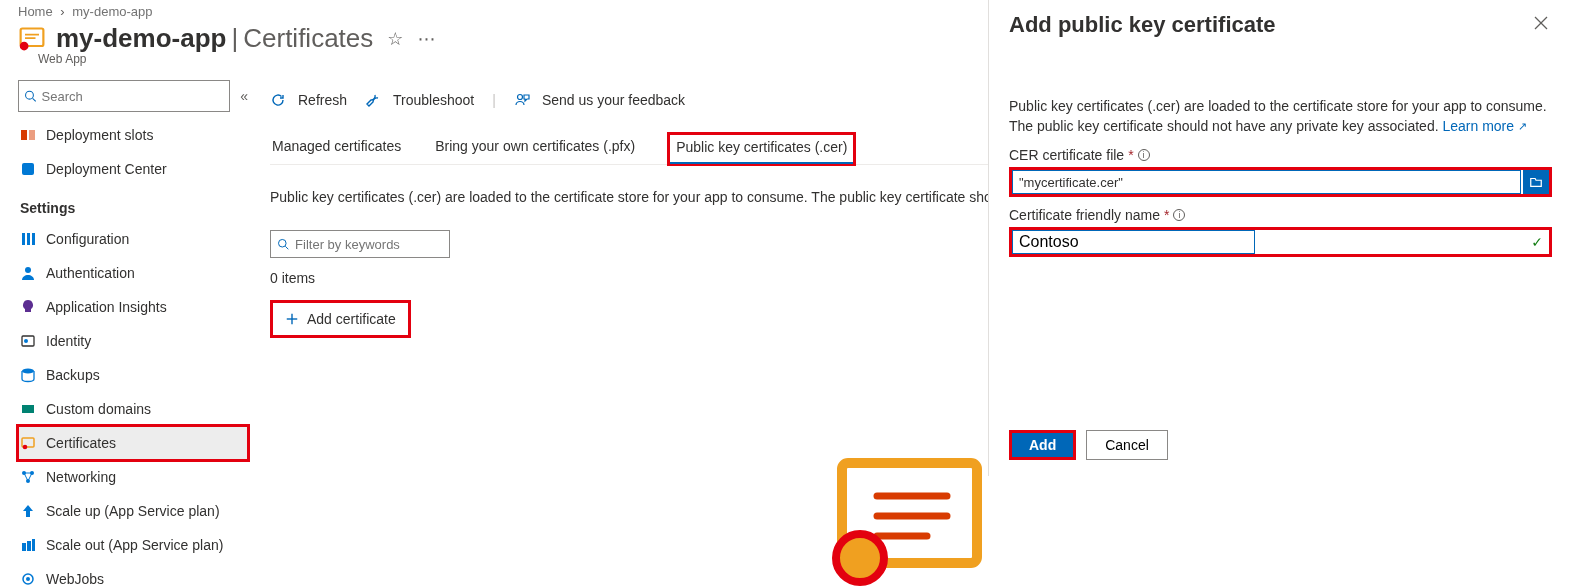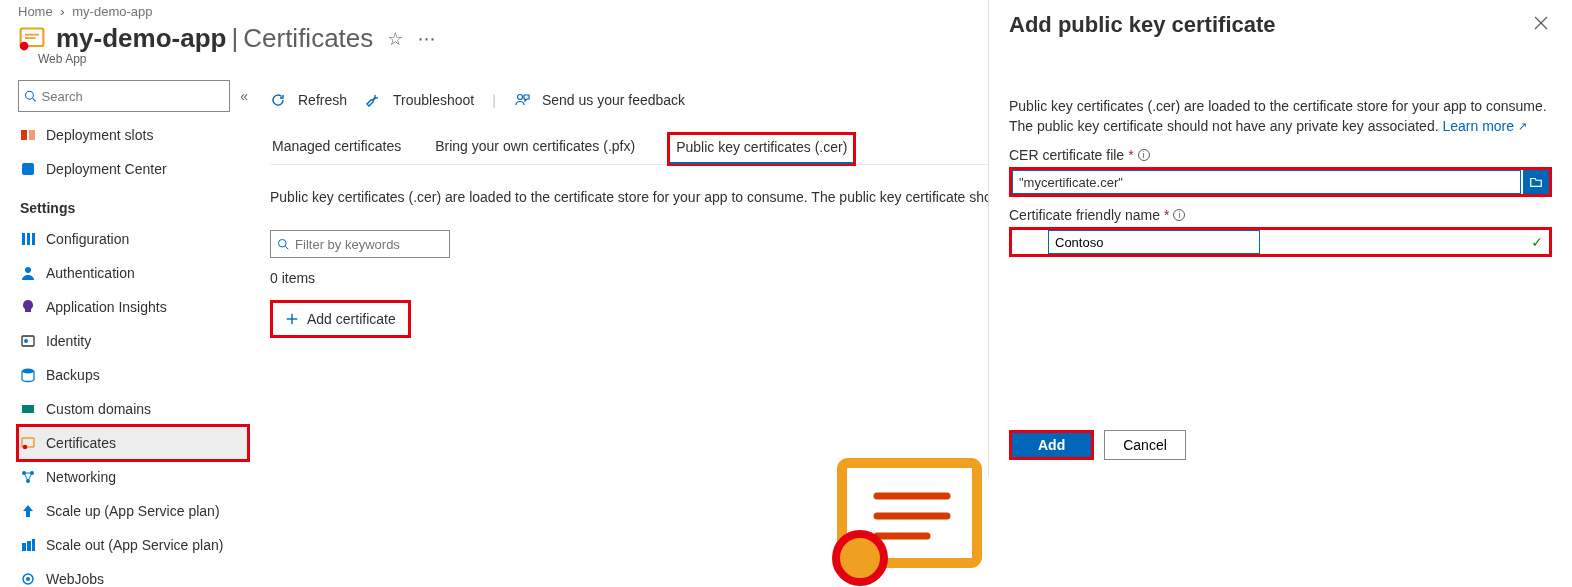--- a/index.html
+++ b/index.html
@@ -72,26 +72,26 @@
   .panel-desc { margin-top: 58px; font-size: 14px; line-height: 20px; }
   .field-label { margin-top: 10px; font-size: 14px; display: flex; align-items: center; gap: 4px; }
   .req-star { color: #a4262c; }
   .info-ico { width: 12px; height: 12px; border: 1px solid #605e5c; border-radius: 50%; display: inline-flex; align-items: center; justify-content: center; font-size: 9px; color: #605e5c; }
 
   .file-row { display: flex; margin-top: 4px; border: 3px solid #e3000f; }
   .file-input { flex: 1; border: 1px solid #0067b8; height: 24px; padding: 0 6px; display: flex; align-items: center; font-size: 13px; }
   .file-btn { width: 26px; background: #0067b8; display: flex; align-items: center; justify-content: center; color: #fff; border: 1px solid #0067b8; cursor: pointer; margin-left: 2px; }
 
   .name-row { display: flex; margin-top: 4px; border: 3px solid #e3000f; }
-  .name-input { flex: 1; border: 1px solid #0067b8; height: 24px; padding: 0 28px 0 6px; font-size: 13px; outline: 0; position: relative; margin-left: 36px; }
+  .name-input { flex: 1; border: 1px solid #0067b8; height: 24px; padding: 0 28px 0 6px; font-size: 16px; outline: 0; position: relative; }
   .name-wrap { flex: 1; position: relative; }
   .check-ico { position: absolute; right: 6px; top: 50%; transform: translateY(-50%); color: #107c10; font-size: 14px; }
 
   .panel-footer { margin-top: auto; padding: 12px 0 16px; display: flex; gap: 10px; }
-  .btn-primary { background: #0067b8; color: #fff; border: 3px solid #e3000f; padding: 4px 26px; font-size: 14px; font-weight: 600; cursor: pointer; }
+  .btn-primary { background: #0067b8; color: #fff; border: 3px solid #e3000f; padding: 4px 17px; font-size: 14px; font-weight: 600; cursor: pointer; }
   .btn-secondary { background: #fff; border: 1px solid #8a8886; padding: 4px 18px; font-size: 14px; cursor: pointer; text-align: center; }
 
   
   .ic-orange { fill: #d83b01; }
   .ic-blue   { fill: #0078d4; }
   .ic-teal   { fill: #008272; }
   .ic-purple { fill: #5c2e91; }
 </style>
 </head>
 <body>

